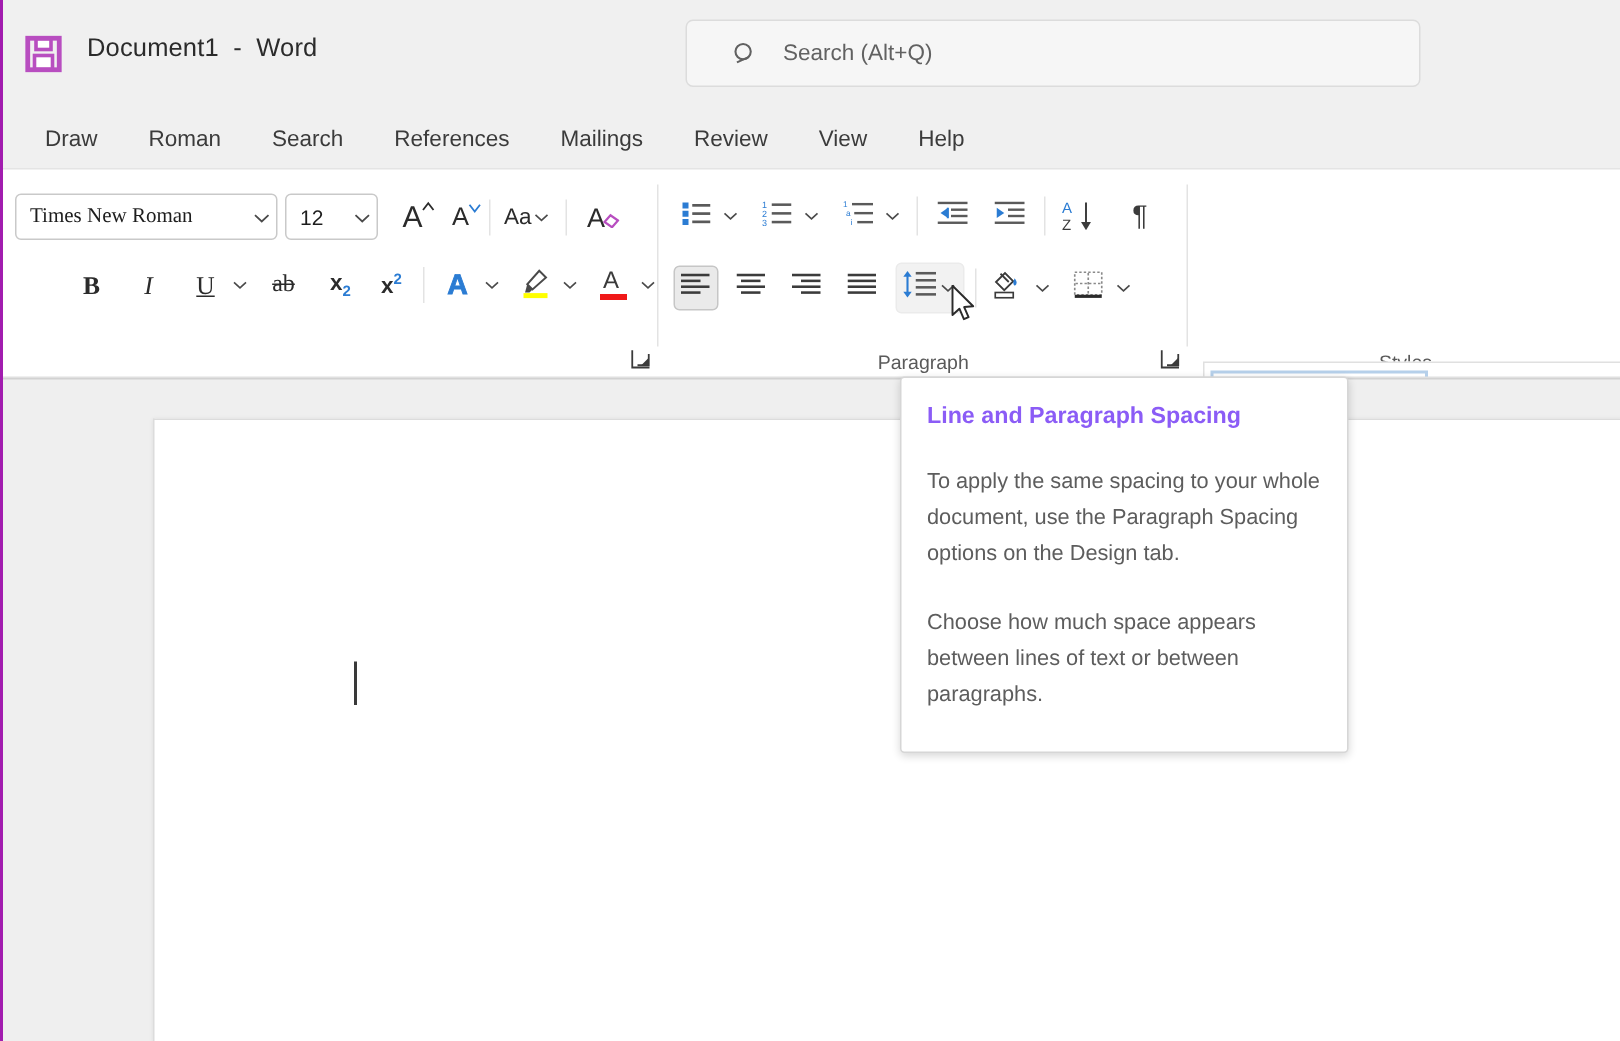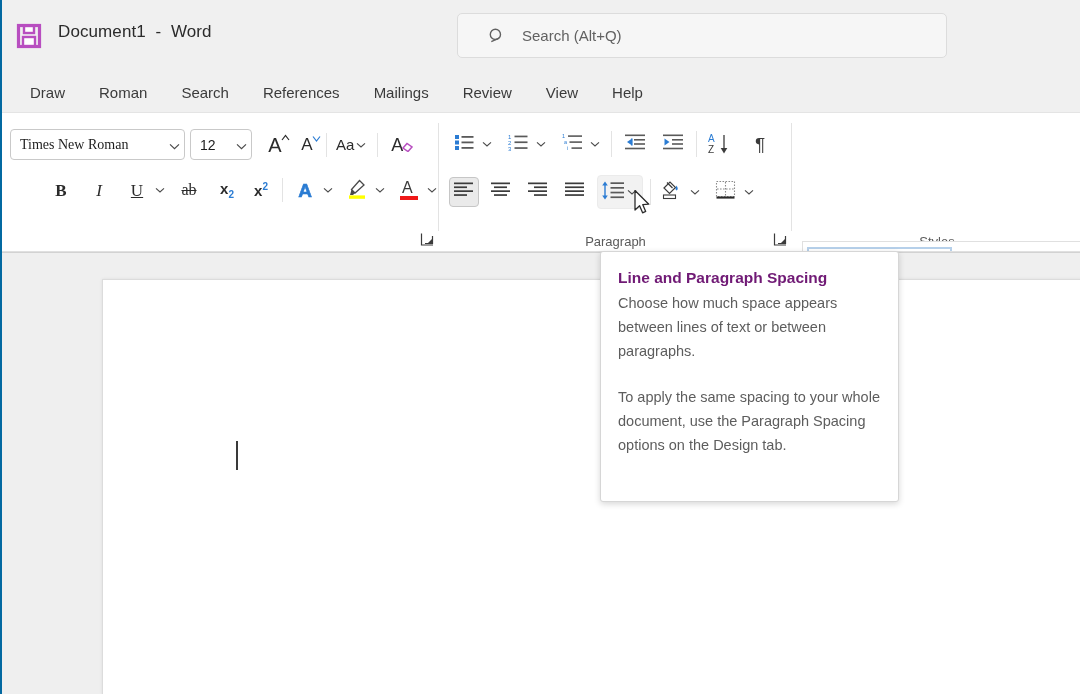--- a/index.html
+++ b/index.html
@@ -6,21 +6,21 @@
   html, body {
     width: 1080px; height: 694px;
     font-family: "Liberation Sans", sans-serif;
     background: #ffffff;
     overflow: hidden;
   }
   #app {
     position: relative;
     width: 1080px; height: 694px;
     background: #f0f0f0;
-    border-left: 2px solid #0369a1;
+    border-left: 2px solid #a21caf;
     overflow: hidden;
   }
 
   
   .titlebar {
     position: absolute; left: 0; top: 0; width: 1080px; height: 72px;
     background: #f0f0f0;
     display: flex; align-items: center;
   }
   .save-icon {
@@ -145,22 +145,22 @@
   .tooltip {
     position: absolute; left: 598px; top: 251px;
     width: 299px; height: 251px;
     background: #ffffff;
     border: 1px solid #d6d6d6;
     border-radius: 3px;
     box-shadow: 0 2px 6px rgba(0,0,0,.16);
     padding: 17px 18px 0 17px;
   }
   .tt-title {
-    font-size: 15.5px; font-weight: bold; color: #701a75;
-    margin-bottom: 4px;
+    font-size: 15.5px; font-weight: bold; color: #8b5cf6;
+    margin-bottom: 22px;
   }
   .tt-body {
     font-size: 14.5px; color: #5d5d5d; line-height: 24px;
   }
   .tt-body + .tt-body { margin-top: 22px; }
 
   
   .mouse { position: absolute; left: 632px; top: 190px; width: 18px; height: 27px; }
 </style>
 </head>
@@ -556,22 +556,22 @@
   <div class="ribbon-bottomline"></div>
 
   <div class="canvas">
     <div class="page">
       <div class="caret-bar"></div>
     </div>
   </div>
 
   <div class="tooltip">
     <div class="tt-title">Line and Paragraph Spacing</div>
+    <div class="tt-body">To apply the same spacing to your whole document, use the Paragraph Spacing options on the Design tab.</div>
     <div class="tt-body">Choose how much space appears between lines of text or between paragraphs.</div>
-    <div class="tt-body">To apply the same spacing to your whole document, use the Paragraph Spacing options on the Design tab.</div>
   </div>
 
   <span class="mouse">
     <svg width="18" height="27" viewBox="0 0 18 27">
       <polygon points="1,0.5 1,20 5.6,15.8 8.6,22.8 11.7,21.4 8.8,14.7 14.8,14.2" fill="#ffffff" stroke="#2b2b2b" stroke-width="1.3" stroke-linejoin="round"></polygon>
     </svg>
   </span>
 
 </div>
 

